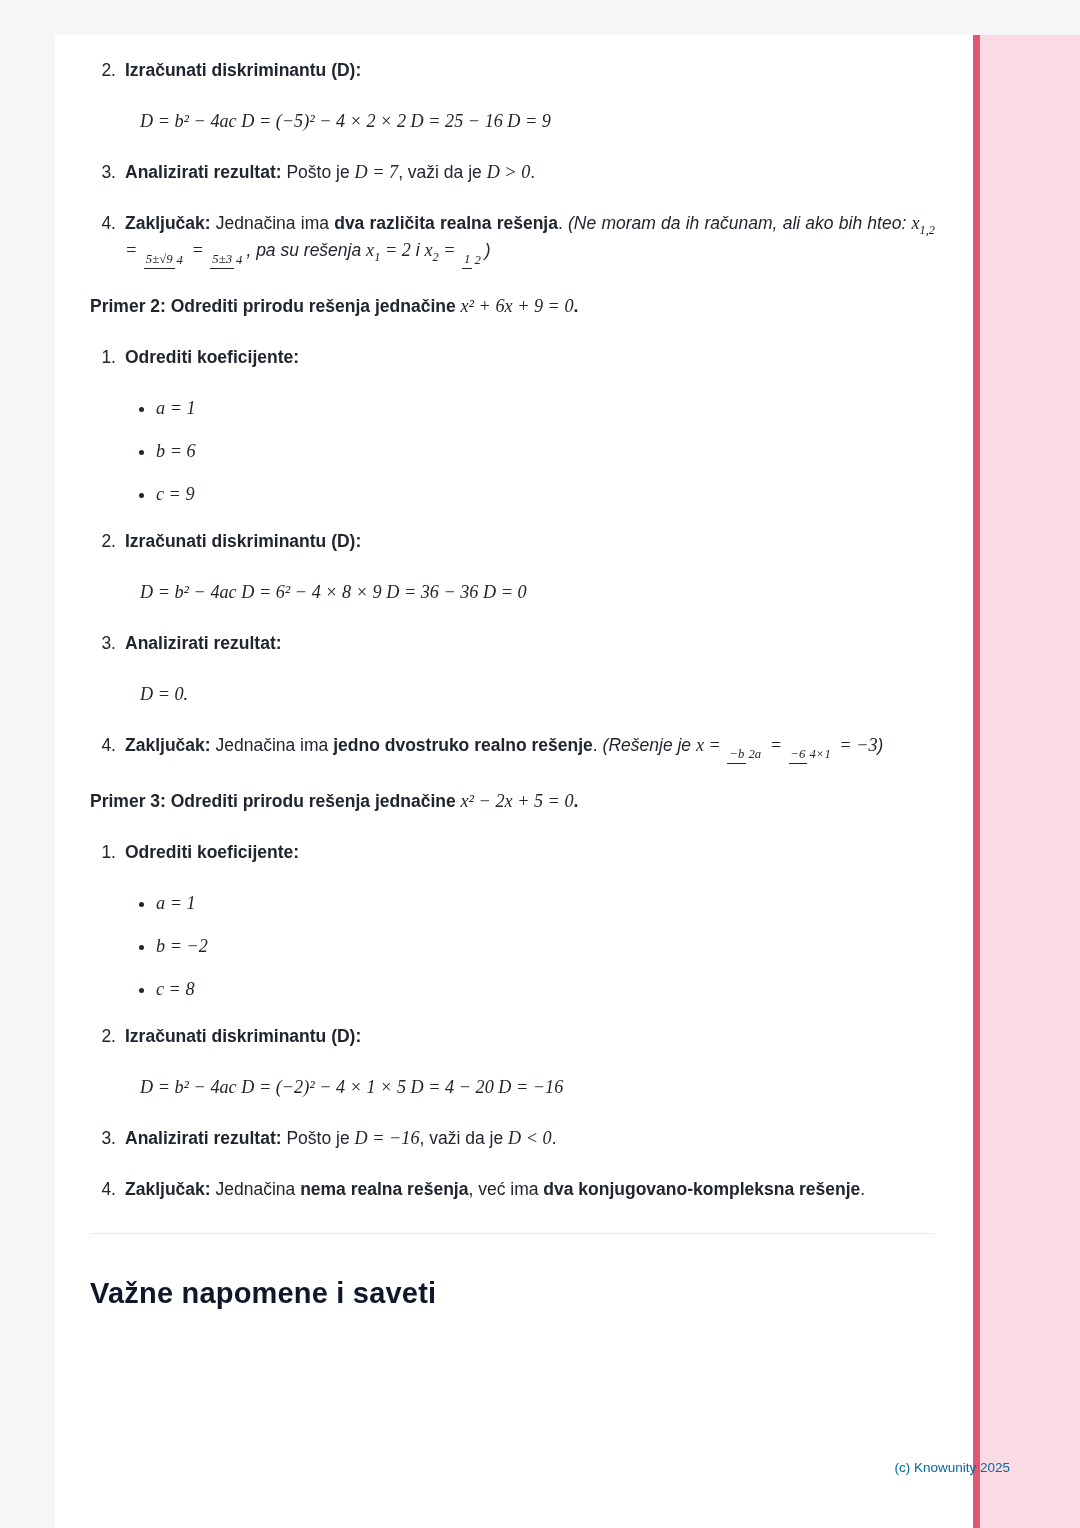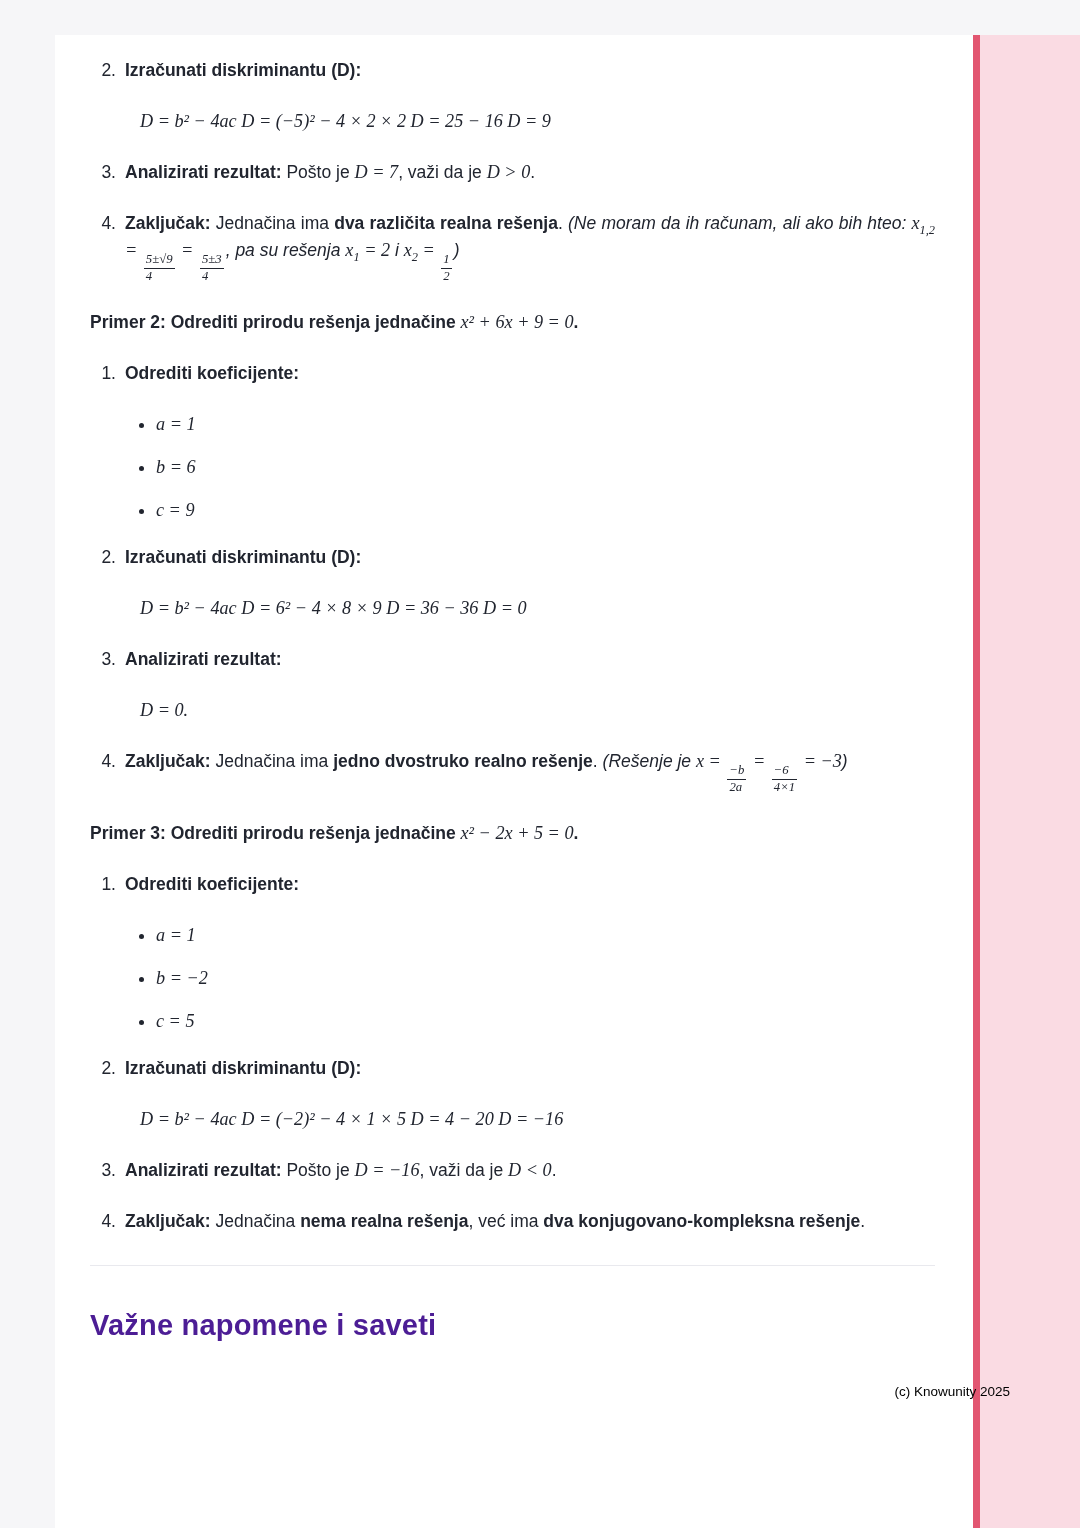--- a/index.html
+++ b/index.html
@@ -23,45 +23,45 @@
   .stripe-line{
     position:absolute;left:973px;top:35px;width:7px;height:1493px;
     background:#e25671;
   }
   .m{
     font-family:"Liberation Serif","DejaVu Serif",serif;
     font-style:italic;font-size:1.04em;
   }
   .m sub{font-size:0.68em;line-height:0;font-style:italic;}
   .frac{
-    display:inline-flex;flex-direction:column;
+    display:inline-flex;flex-direction:row;align-items:center;
     vertical-align:-0.55em;font-size:0.7em;line-height:1.25;margin:0 2px;
   }
   .frac .fn{border-bottom:1.3px solid currentColor;padding:0 2px;}
   .frac .fd{padding:0 2px;}
   strong{font-weight:700;}
   em{font-style:italic;}
   .blist{list-style:disc;margin:0 0 20px 0;padding-left:66px;}
   .blist li{margin-bottom:16px;}
   .blist li::marker{color:#21252f;}
   .step{display:flex;margin:0 0 24px 0;padding-left:0;}
   .step .n{flex:0 0 26px;text-align:right;margin-right:9px;}
   .step .body{flex:1;}
   .just{text-align:justify;}
   .mathblock{margin:0 0 24px 50px;}
   .primer{margin:20px 0 24px 0;font-weight:700;}
   .primer .m{font-weight:400;}
   .divider{border:none;border-top:1px solid #e9e9ee;margin:30px 0 0 0;}
   .notes-heading{
-    font-size:29px;line-height:38px;font-weight:700;color:#4c1d95;
+    font-size:29px;line-height:38px;font-weight:700;color:#0f172a;
     margin:40px 0 0 0;letter-spacing:0.2px;
   }
   .footer-credit{
-    position:absolute;top:1384px;right:70px;
-    font-size:13.5px;line-height:16px;color:#000000;z-index:5;
+    position:absolute;top:1460px;right:70px;
+    font-size:13.5px;line-height:16px;color:#0369a1;z-index:5;
   }
 </style>
 </head>
 <body>
 
 <div class="page">
 
 
   <div class="step">
     <span class="n">2.</span>
@@ -130,21 +130,21 @@
   <p class="primer"><strong>Primer 3: Odrediti prirodu rešenja jednačine </strong><span class="m">x² − 2x + 5 = 0</span><strong>.</strong></p>
 
   <div class="step">
     <span class="n">1.</span>
     <div class="body"><strong>Odrediti koeficijente:</strong></div>
   </div>
 
   <ul class="blist">
     <li><span class="m">a = 1</span></li>
     <li><span class="m">b = −2</span></li>
-    <li><span class="m">c = 5</span></li>
+    <li><span class="m">c = 8</span></li>
   </ul>
 
   <div class="step">
     <span class="n">2.</span>
     <div class="body"><strong>Izračunati diskriminantu (D):</strong></div>
   </div>
 
   <div class="mathblock"><span class="m">D = b² − 4ac D = (−2)² − 4 × 1 × 5 D = 4 − 20 D = −16</span></div>
 
   <div class="step">

